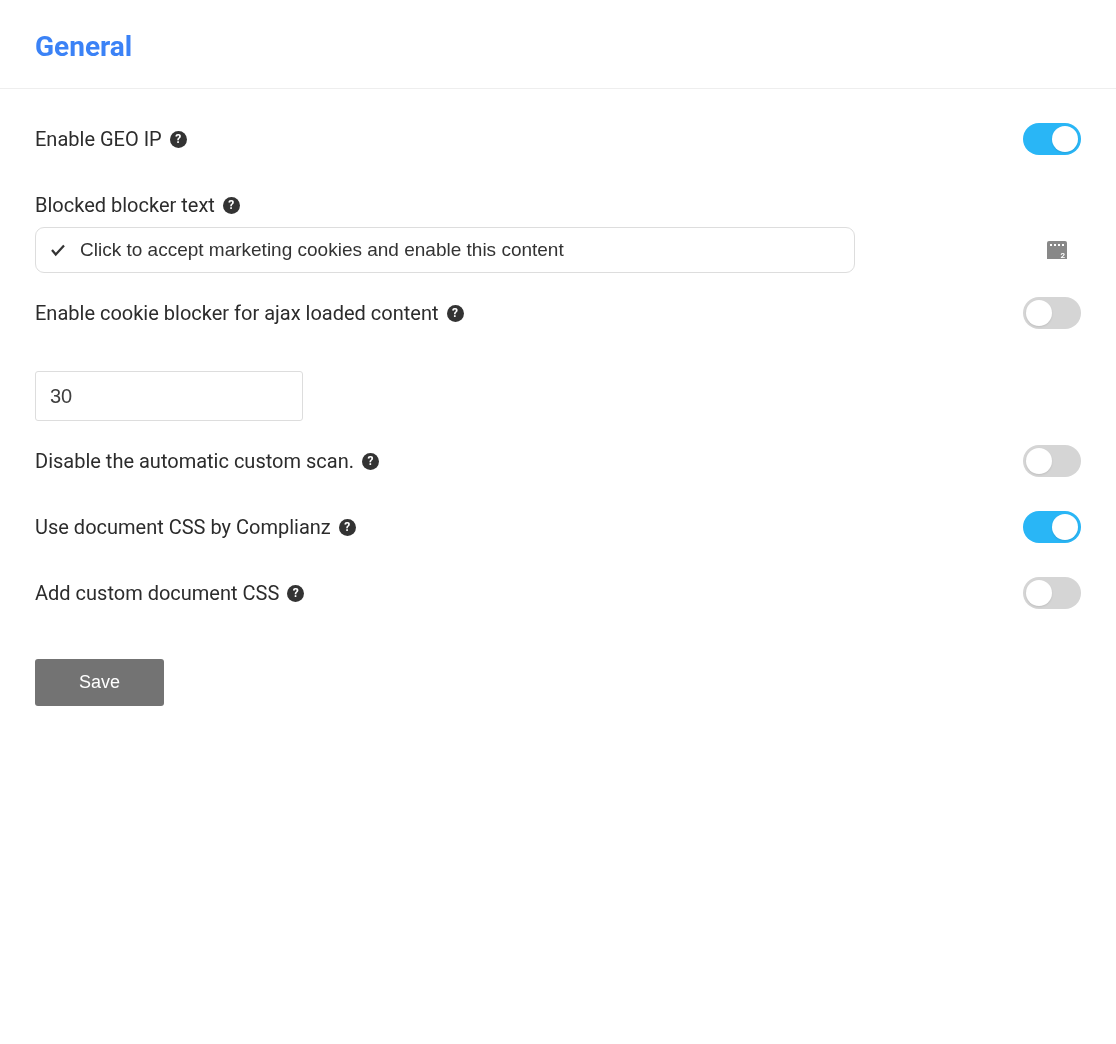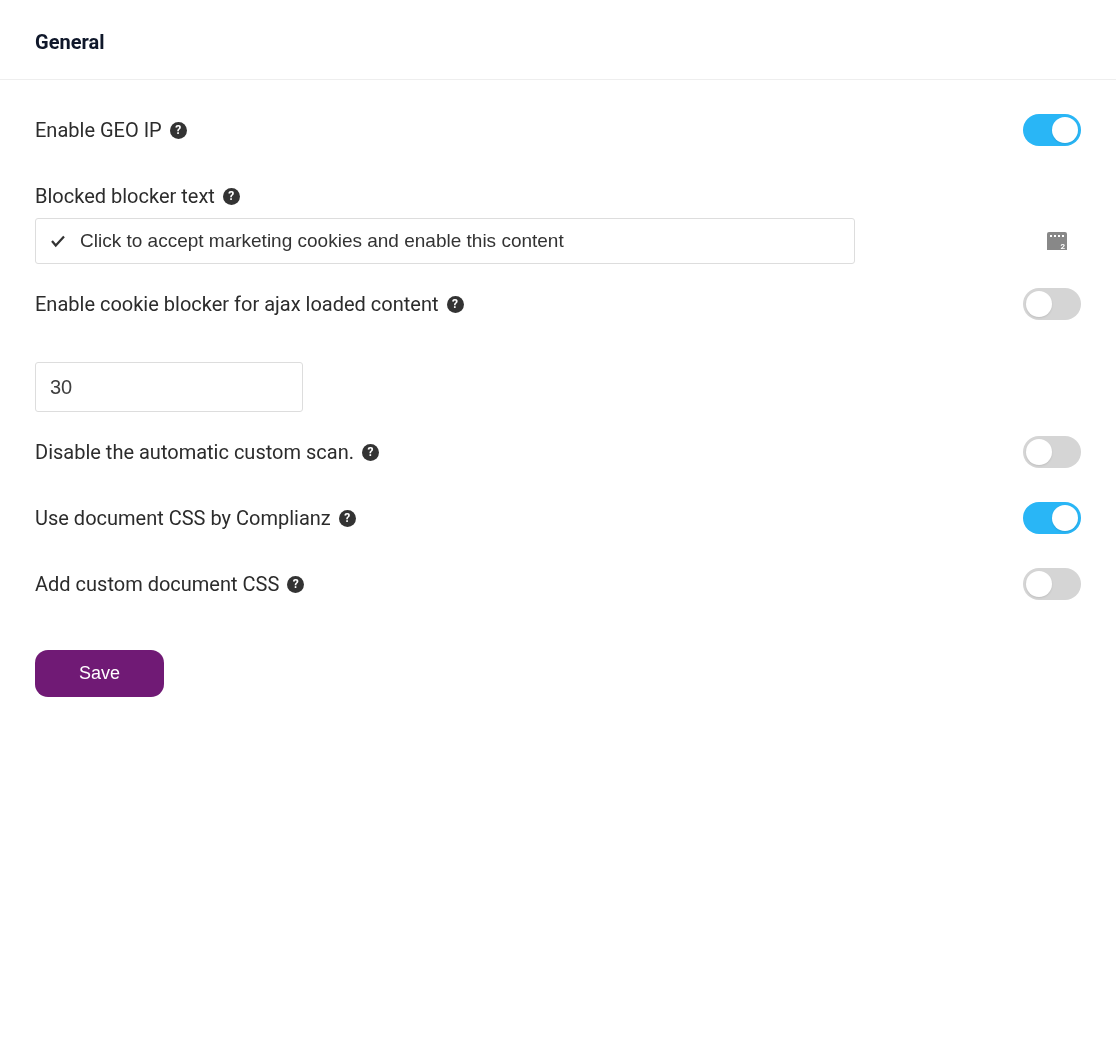--- a/index.html
+++ b/index.html
@@ -12,23 +12,23 @@
       background: #fff;
       color: #333;
       width: 1116px;
       padding: 0;
     }
     .header {
       padding: 30px 35px 25px 35px;
       border-bottom: 1px solid #eee;
     }
     .header-title {
-      font-size: 20px;
+      font-size: 28px;
       font-weight: 700;
-      color: #0f172a;
+      color: #3b82f6;
     }
     .content {
       padding: 10px 35px 40px 35px;
     }
     .setting-row {
       display: flex;
       align-items: flex-start;
       justify-content: space-between;
       padding: 28px 0 10px 0;
     }
@@ -97,21 +97,21 @@
       left: 3px;
     }
     .text-input-wrap {
       margin-top: 10px;
       position: relative;
     }
     .text-input {
       width: 820px;
       height: 46px;
       border: 1px solid #ddd;
-      border-radius: 3px;
+      border-radius: 9px;
       padding: 0 40px 0 44px;
       font-size: 19px;
       color: #333;
       background: #fff;
     }
     .input-check-icon {
       position: absolute;
       left: 14px;
       top: 50%;
       transform: translateY(-50%);
@@ -155,24 +155,24 @@
       font-size: 20px;
       color: #404040;
       background: #fff;
       margin-top: 12px;
       display: block;
     }
     .field-block {
       padding-top: 28px;
     }
     .save-button {
-      background: #701a75;
+      background: #737373;
       color: #fff;
       border: none;
-      border-radius: 13px;
+      border-radius: 3px;
       padding: 13px 44px;
       font-size: 18px;
       font-weight: 500;
       cursor: pointer;
       margin-top: 40px;
     }
   </style>
 </head>
 <body>
 

